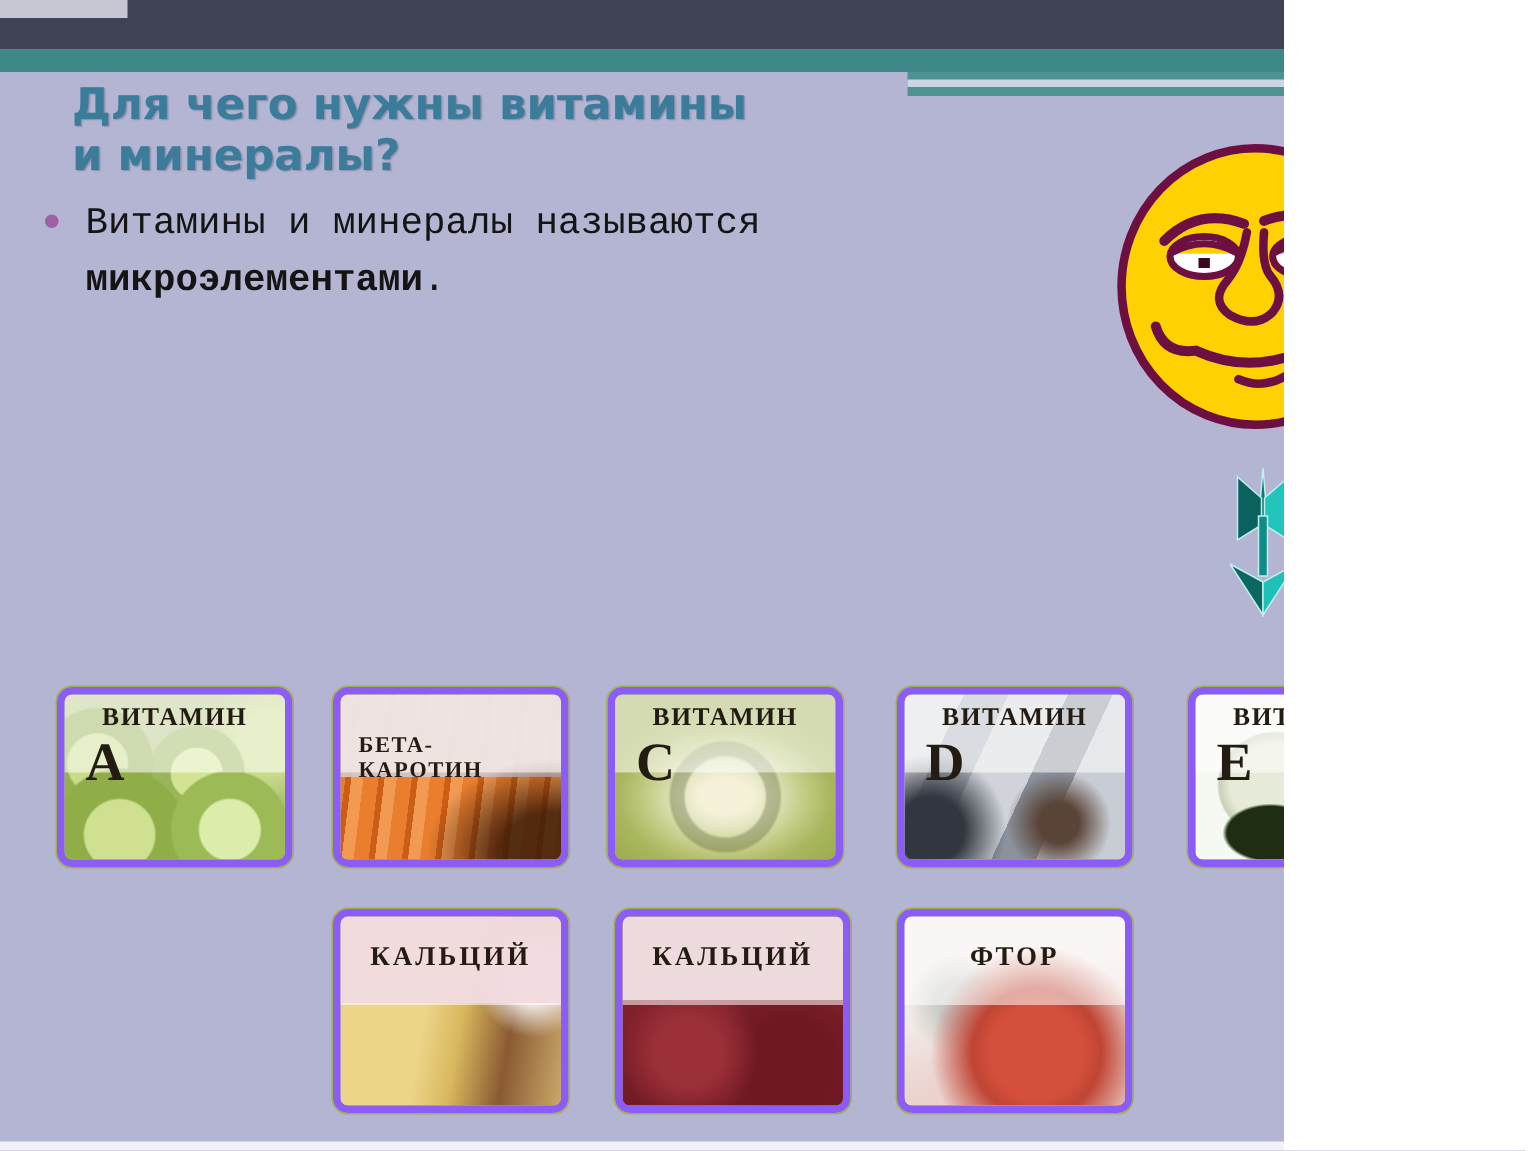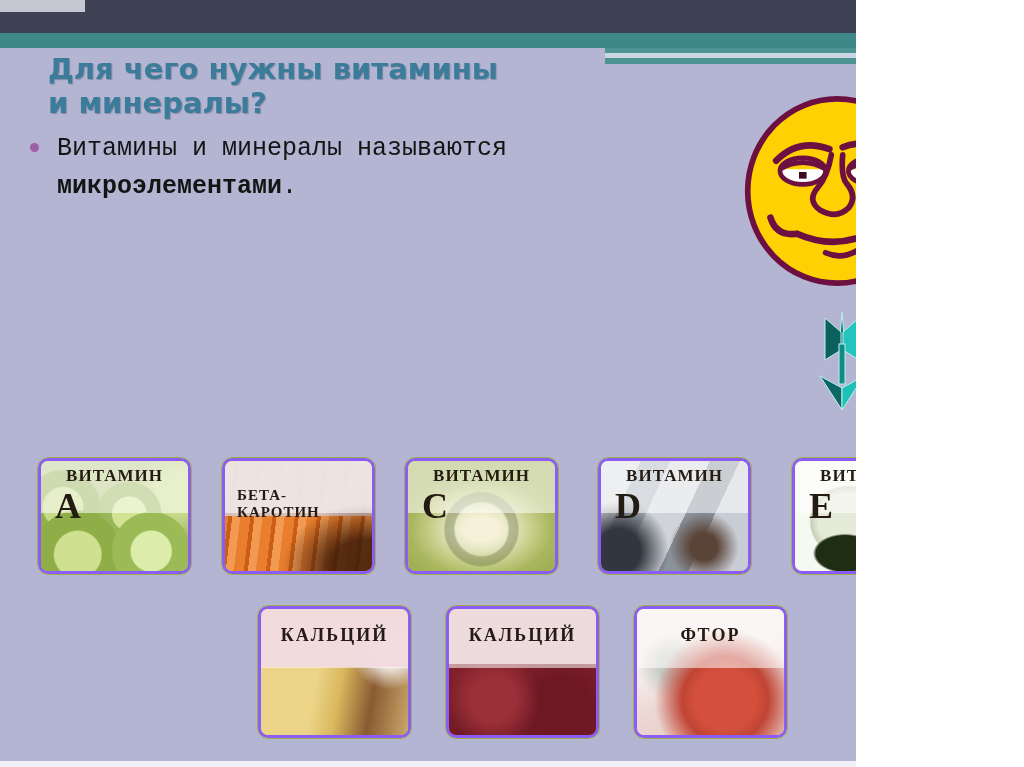--- a/index.html
+++ b/index.html
@@ -38,25 +38,25 @@
   
   .smiley{position:absolute;left:742px;top:96px;width:190px;height:190px;}
   .speaker{position:absolute;width:38px;height:34px;}
   .speaker1{left:958px;top:98px;}
   .speaker2{left:956px;top:208px;}
   .down-arrow{position:absolute;left:812px;top:312px;width:60px;height:100px;}
 
   
   .card{
     position:absolute;width:147px;border-radius:10px;
-    border:3px solid #8b5cf6; outline:1px solid #9fb050;
+    border:5px solid #8b5cf6; outline:1px solid #9fb050;
     box-shadow:0 0 0 1px #c9d49a inset; overflow:hidden; background:#a3a3a3;
   }
   .row1{top:458px;height:110px;}
-  .row2{top:606px;height:126px;margin-left:36px;}
+  .row2{top:606px;height:126px;}
   .overlay{position:absolute;left:0;top:0;right:0;height:47%;background:rgba(255,255,255,.55);}
   .clabel{
     position:absolute;left:0;top:5px;width:100%;text-align:center;
     font-family:"Liberation Serif", serif;font-weight:bold;font-size:17px;
     letter-spacing:1px;color:#241c12;
   }
   .clabel2{position:absolute;left:12px;top:26px;font-family:"Liberation Serif", serif;
     font-weight:bold;font-size:15px;letter-spacing:1px;color:#241c12;text-align:left;}
   .bigletter{
     position:absolute;left:14px;top:24px;

